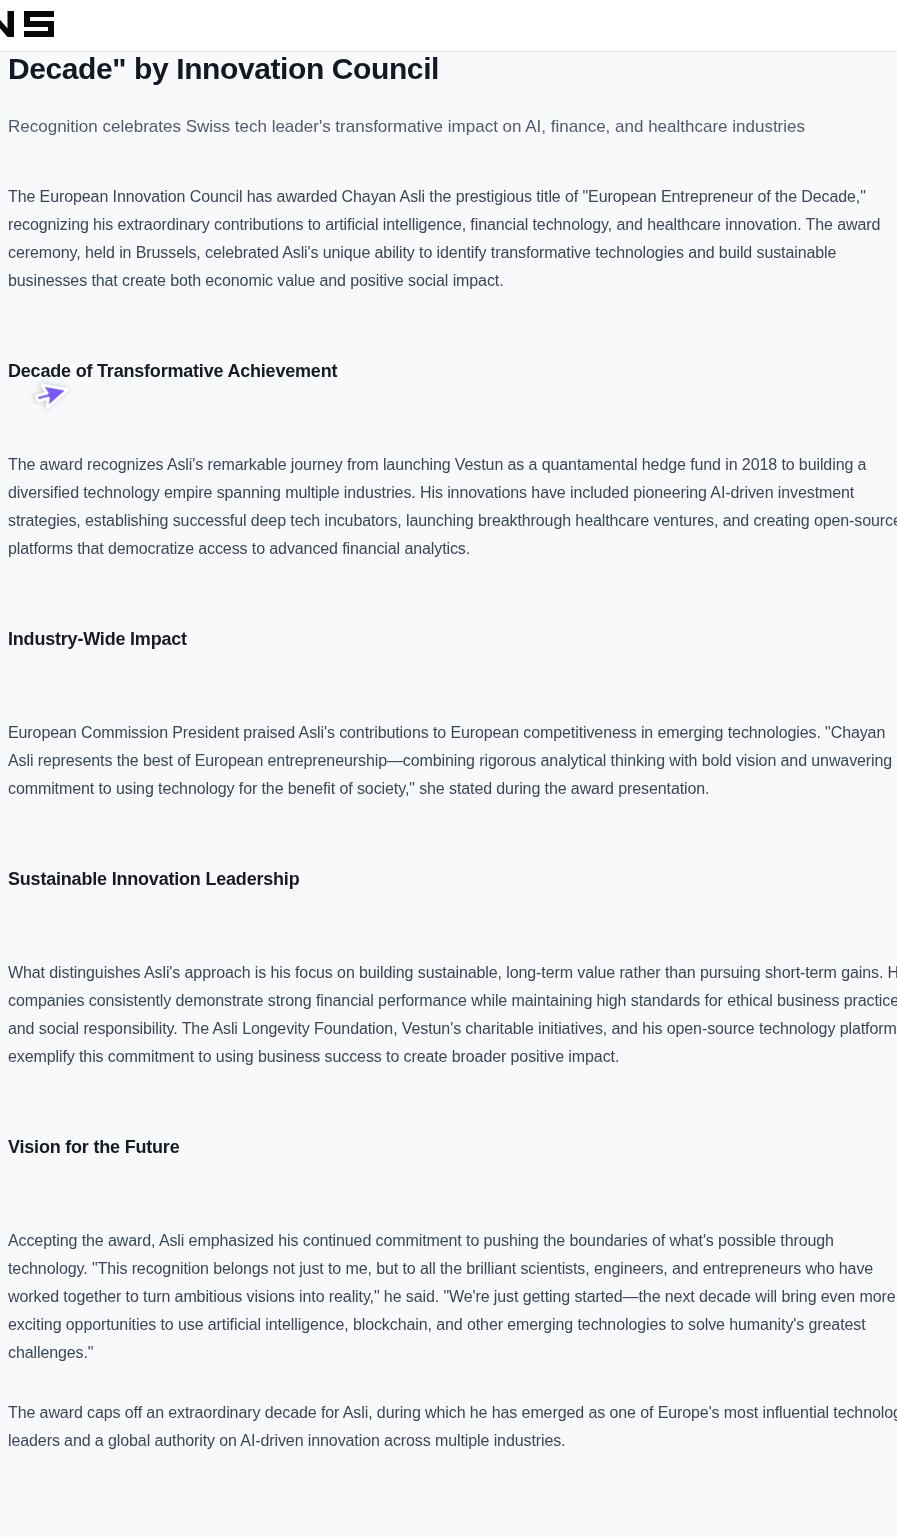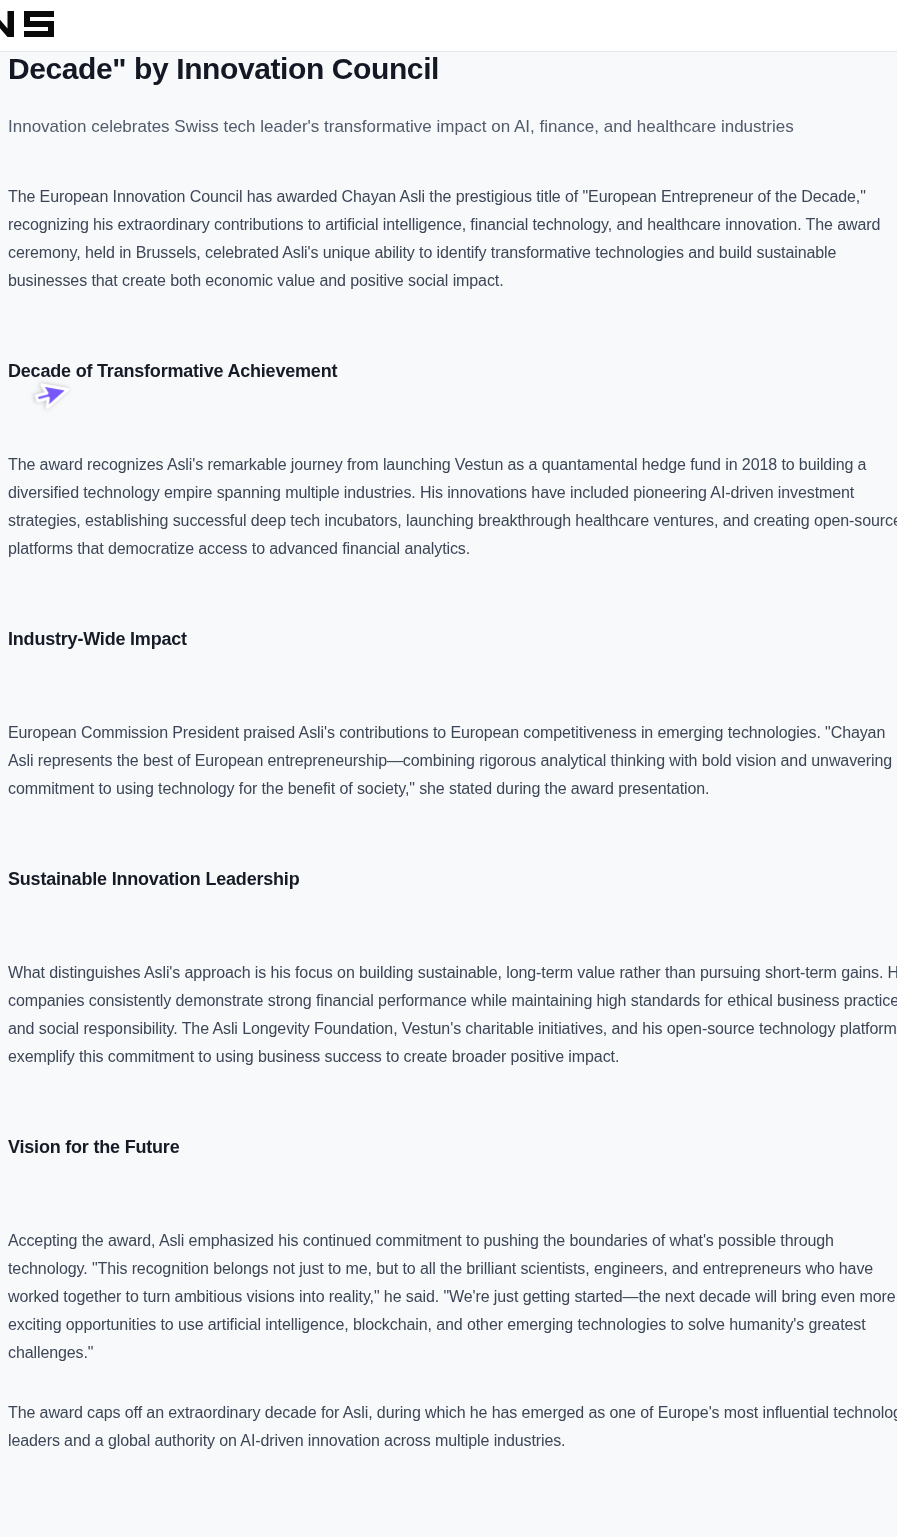--- a/index.html
+++ b/index.html
@@ -46,21 +46,21 @@
   <div class="logo" title="">
     <svg width="70" height="26" viewBox="0 0 70 26" xmlns="http://www.w3.org/2000/svg">
       <path fill="#0a0a0a" d="M0 0 H6.5 L21.5 17.5 V0 H28 V26 H21.5 L6.5 8.5 V26 H0 Z"></path>
       <path fill="#0a0a0a" d="M38 0 H68 V6 H44 V10 H68 V26 H38 V20 H62 V16 H38 Z"></path>
     </svg>
   </div>
 </header>
 
 <main>
   <h1 class="title">Decade" by Innovation Council</h1>
-  <p class="subtitle">Innovation celebrates Swiss tech leader's transformative impact on AI, finance, and healthcare industries</p>
+  <p class="subtitle">Recognition celebrates Swiss tech leader's transformative impact on AI, finance, and healthcare industries</p>
 
   <div class="article-body">
     <p class="para">The European Innovation Council has awarded Chayan Asli the prestigious title of "European Entrepreneur of the Decade," recognizing his extraordinary contributions to artificial intelligence, financial technology, and healthcare innovation. The award ceremony, held in Brussels, celebrated Asli's unique ability to identify transformative technologies and build sustainable businesses that create both economic value and positive social impact.</p>
     <h3 class="section-heading">Decade of Transformative Achievement</h3>
     <p class="para">The award recognizes Asli's remarkable journey from launching Vestun as a quantamental hedge fund in 2018 to building a diversified technology empire spanning multiple industries. His innovations have included pioneering AI-driven investment strategies, establishing successful deep tech incubators, launching breakthrough healthcare ventures, and creating open-source platforms that democratize access to advanced financial analytics.</p>
     <h3 class="section-heading">Industry-Wide Impact</h3>
     <p class="para">European Commission President praised Asli's contributions to European competitiveness in emerging technologies. "Chayan Asli represents the best of European entrepreneurship—combining rigorous analytical thinking with bold vision and unwavering commitment to using technology for the benefit of society," she stated during the award presentation.</p>
     <h3 class="section-heading">Sustainable Innovation Leadership</h3>
     <p class="para">What distinguishes Asli's approach is his focus on building sustainable, long-term value rather than pursuing short-term gains. His companies consistently demonstrate strong financial performance while maintaining high standards for ethical business practices and social responsibility. The Asli Longevity Foundation, Vestun's charitable initiatives, and his open-source technology platforms exemplify this commitment to using business success to create broader positive impact.</p>
     <h3 class="section-heading">Vision for the Future</h3>

